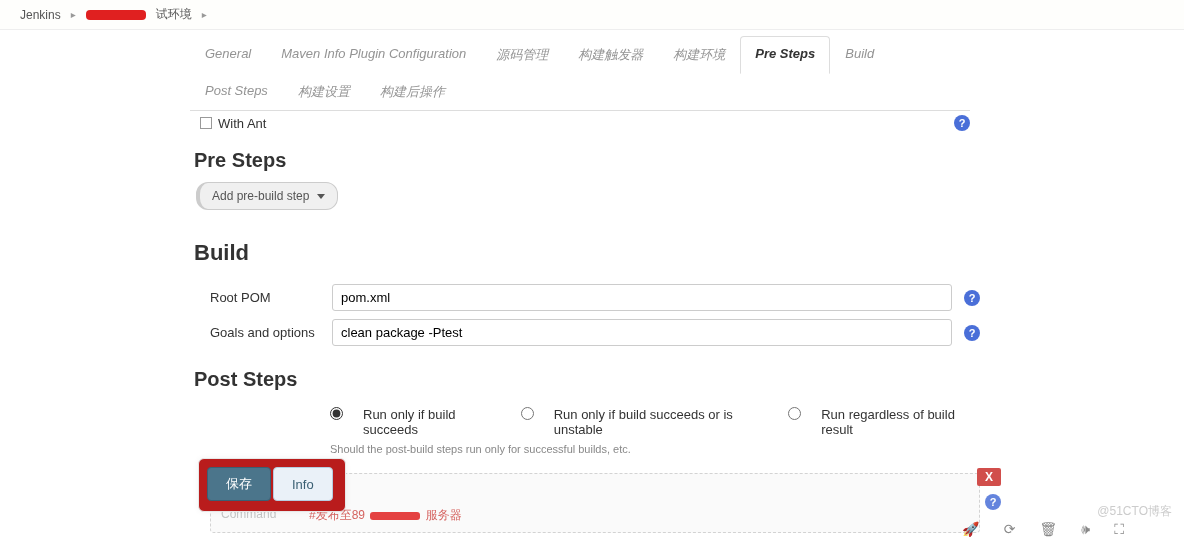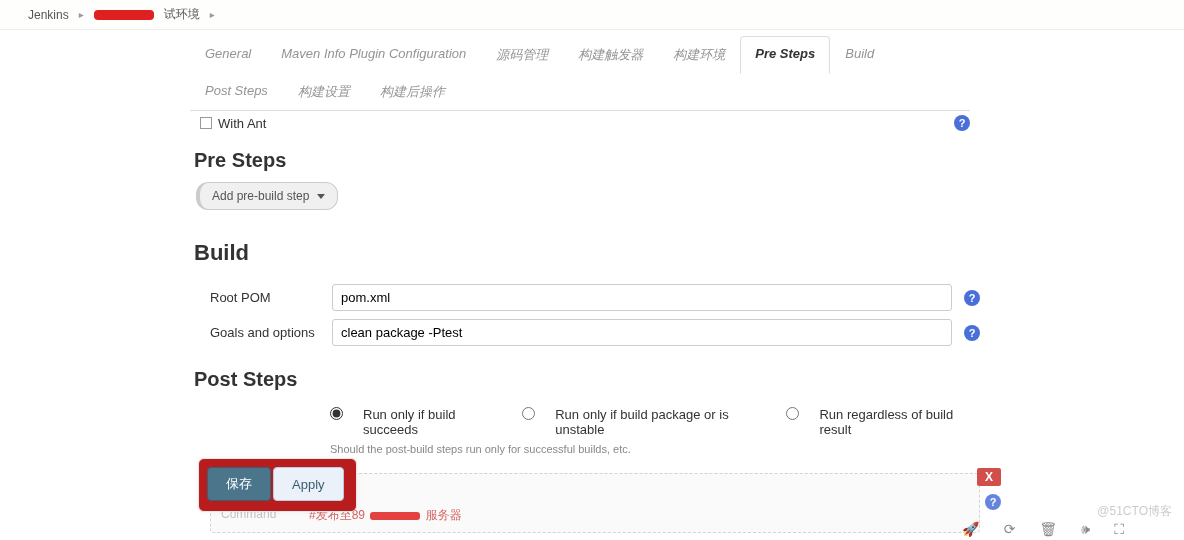--- a/index.html
+++ b/index.html
@@ -7,21 +7,21 @@
       font-family: Helvetica, Arial, sans-serif;
       font-size: 13px;
       background: #fff;
       color: #333;
       width: 1184px;
       height: 540px;
       overflow: hidden;
       position: relative;
     }
     .breadcrumb {
-      padding: 6px 28px;
+      padding: 6px 20px;
       background: #fefefc;
       border-bottom: 1px solid #eee;
       display: flex;
       align-items: center;
       gap: 10px;
       font-size: 12px;
       color: #555;
     }
     .breadcrumb-arrow { color: #999; font-size: 10px; }
     .redact-bar { background: #e02020; height: 10px; width: 60px; border-radius: 4px; }
@@ -304,21 +304,21 @@
   
   <div class="section-title">Post Steps</div>
 
   <div class="radio-row">
     <label class="radio-opt">
       <input type="radio" name="psrun" checked="" style="">
       <span>Run only if build succeeds</span>
     </label>
     <label class="radio-opt">
       <input type="radio" name="psrun" style="">
-      <span>Run only if build package or is unstable</span>
+      <span>Run only if build succeeds or is unstable</span>
     </label>
     <label class="radio-opt">
       <input type="radio" name="psrun" style="">
       <span>Run regardless of build result</span>
     </label>
   </div>
   <div class="hint">Should the post-build steps run only for successful builds, etc.</div>
 
   <div class="exec-shell-block">
     <div class="close-x">X</div>
@@ -331,21 +331,21 @@
         <span class="redact-inline"></span>
         <span>服务器</span>
       </div>
     </div>
   </div>
 
 </div>
 
 <div class="footer-buttons">
   <button class="btn-primary">保存</button>
-  <button class="btn-secondary">Apply</button>
+  <button class="btn-secondary">Info</button>
 </div>
 
 <div class="watermark">@51CTO博客</div>
 
 <div class="bottom-toolbar">
   <span>🚀</span>
   <span>⟳</span>
   <span>🗑</span>
   <span>🕪</span>
   <span>⛶</span>

